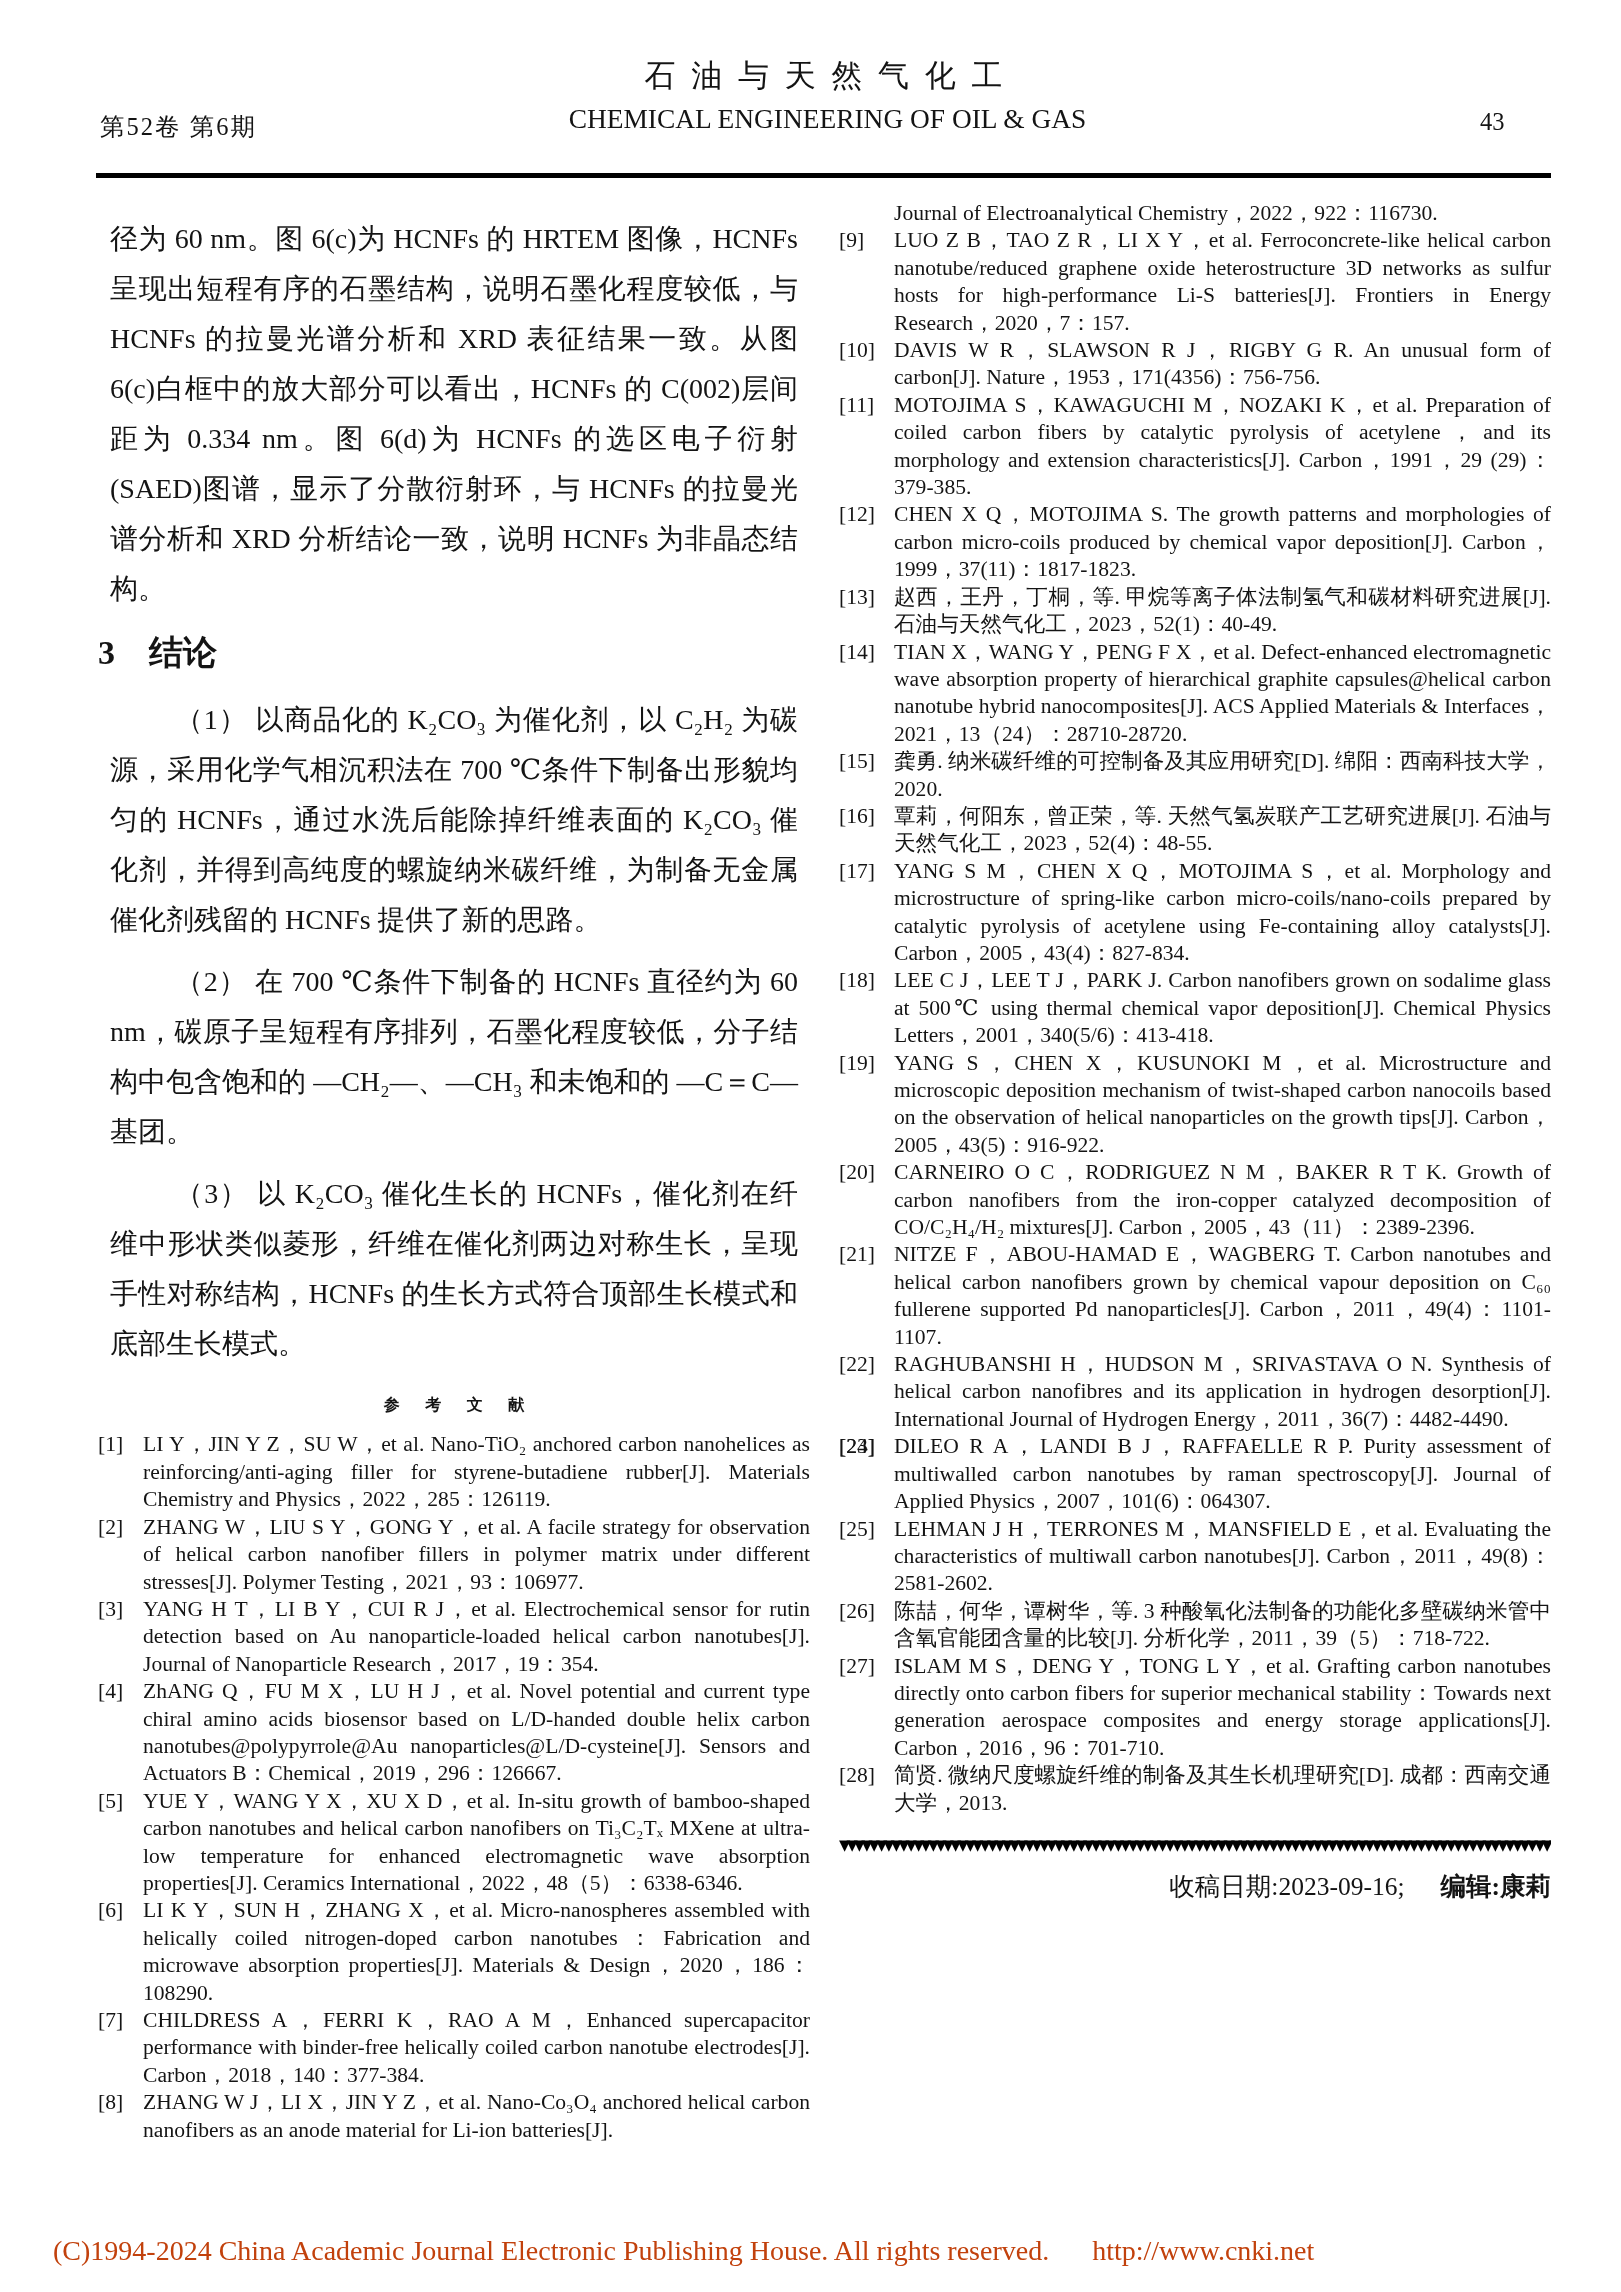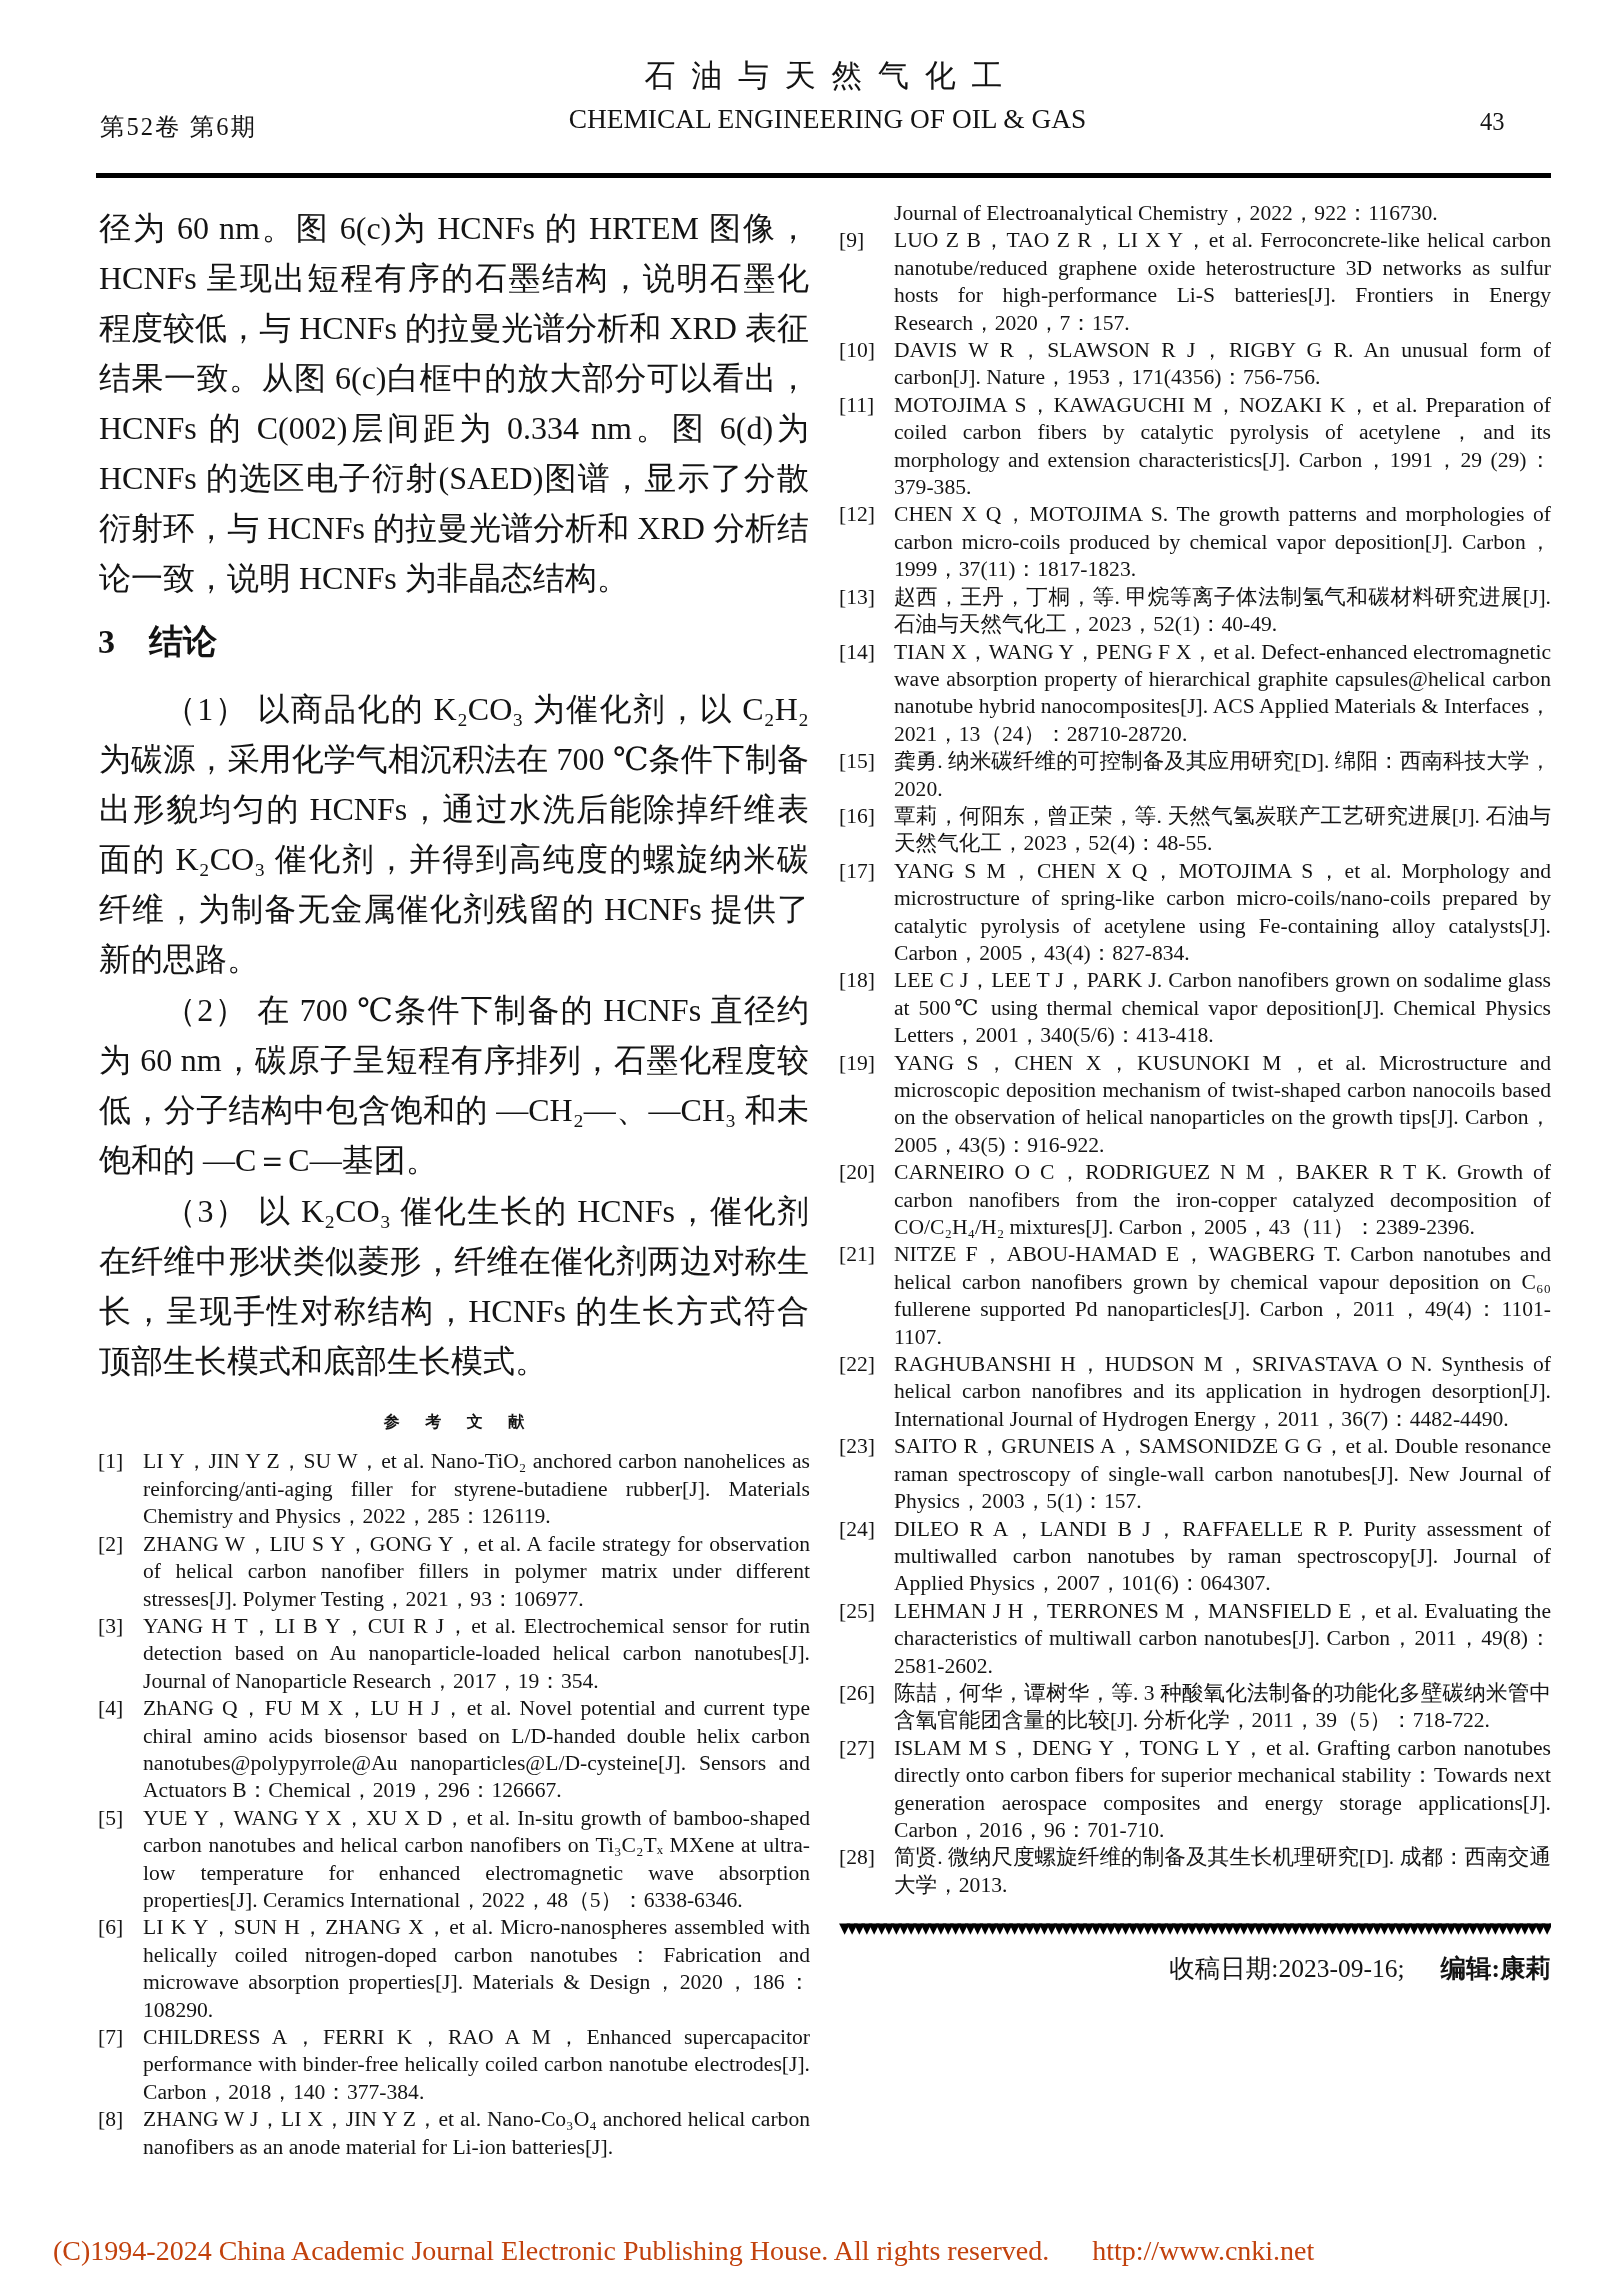--- a/index.html
+++ b/index.html
@@ -14,21 +14,21 @@
     font-size:31px;letter-spacing:15.7px;text-indent:15.7px;}
   .vol-issue{position:absolute;top:110px;left:100px;font-size:24.5px;letter-spacing:2px;}
   .journal-en{position:absolute;top:104px;left:102px;width:1451px;text-align:center;font-size:27.4px;}
   .page-number{position:absolute;top:108px;left:1480px;width:69px;font-size:24.5px;}
   .header-rule{position:absolute;top:173px;left:96px;width:1455px;height:4.9px;background:#000;}
   
   .col{position:absolute;width:712px;}
   .col-left{left:98px;top:202px;}
   .col-right{left:839px;top:200px;}
   
-  .para{font-size:32px;line-height:50px;text-align:justify;margin:1px;}
+  .para{font-size:28px;line-height:50px;text-align:justify;margin:12px;}
   .concl{text-indent:65px;}
   .sec-heading{font-size:34px;font-weight:bold;margin:15.7px 0 19.6px 0;}
   .refs-heading{text-align:center;font-size:16px;font-weight:bold;
     letter-spacing:25.5px;text-indent:25.5px;margin:25.5px 0 15.7px 0;}
   
   .ref-list{font-size:21.6px;line-height:27.4px;}
   .ref{position:relative;text-align:justify;}
   .col-left .ref{padding-left:45px;}
   .col-right .ref{padding-left:55px;}
   .ref-label{position:absolute;left:0;top:0;}
@@ -83,21 +83,21 @@
         <div class="ref"><span class="ref-label">[13]</span><span>赵西，王丹，丁桐，等. 甲烷等离子体法制氢气和碳材料研究进展[J]. 石油与天然气化工，2023，52(1)：40-49.</span></div>
         <div class="ref"><span class="ref-label">[14]</span><span>TIAN X，WANG Y，PENG F X，et al. Defect-enhanced electromagnetic wave absorption property of hierarchical graphite capsules@helical carbon nanotube hybrid nanocomposites[J]. ACS Applied Materials &amp; Interfaces，2021，13（24）：28710-28720.</span></div>
         <div class="ref"><span class="ref-label">[15]</span><span>龚勇. 纳米碳纤维的可控制备及其应用研究[D]. 绵阳：西南科技大学，2020.</span></div>
         <div class="ref"><span class="ref-label">[16]</span><span>覃莉，何阳东，曾正荣，等. 天然气氢炭联产工艺研究进展[J]. 石油与天然气化工，2023，52(4)：48-55.</span></div>
         <div class="ref"><span class="ref-label">[17]</span><span>YANG S M，CHEN X Q，MOTOJIMA S，et al. Morphology and microstructure of spring-like carbon micro-coils/nano-coils prepared by catalytic pyrolysis of acetylene using Fe-containing alloy catalysts[J]. Carbon，2005，43(4)：827-834.</span></div>
         <div class="ref"><span class="ref-label">[18]</span><span>LEE C J，LEE T J，PARK J. Carbon nanofibers grown on sodalime glass at 500℃ using thermal chemical vapor deposition[J]. Chemical Physics Letters，2001，340(5/6)：413-418.</span></div>
         <div class="ref"><span class="ref-label">[19]</span><span>YANG S，CHEN X，KUSUNOKI M，et al. Microstructure and microscopic deposition mechanism of twist-shaped carbon nanocoils based on the observation of helical nanoparticles on the growth tips[J]. Carbon，2005，43(5)：916-922.</span></div>
         <div class="ref"><span class="ref-label">[20]</span><span>CARNEIRO O C，RODRIGUEZ N M，BAKER R T K. Growth of carbon nanofibers from the iron-copper catalyzed decomposition of CO/C₂H₄/H₂ mixtures[J]. Carbon，2005，43（11）：2389-2396.</span></div>
         <div class="ref"><span class="ref-label">[21]</span><span>NITZE F，ABOU-HAMAD E，WAGBERG T. Carbon nanotubes and helical carbon nanofibers grown by chemical vapour deposition on C₆₀ fullerene supported Pd nanoparticles[J]. Carbon，2011，49(4)：1101-1107.</span></div>
         <div class="ref"><span class="ref-label">[22]</span><span>RAGHUBANSHI H，HUDSON M，SRIVASTAVA O N. Synthesis of helical carbon nanofibres and its application in hydrogen desorption[J]. International Journal of Hydrogen Energy，2011，36(7)：4482-4490.</span></div>
-        <div class="ref"><span class="ref-label">[23]</span><span>SAITO R，GRUNEIS A，SAMSONIDZE G G，et al. Double resonance raman spectroscopy of single-wall carbon nanotubes[J]. New Journal of Physics，2003，5(1)：157.</span></div>
+        <div class="ref"><span class="ref-label">[23]</span></div>
         <div class="ref"><span class="ref-label">[24]</span><span>DILEO R A，LANDI B J，RAFFAELLE R P. Purity assessment of multiwalled carbon nanotubes by raman spectroscopy[J]. Journal of Applied Physics，2007，101(6)：064307.</span></div>
         <div class="ref"><span class="ref-label">[25]</span><span>LEHMAN J H，TERRONES M，MANSFIELD E，et al. Evaluating the characteristics of multiwall carbon nanotubes[J]. Carbon，2011，49(8)：2581-2602.</span></div>
         <div class="ref"><span class="ref-label">[26]</span><span>陈喆，何华，谭树华，等. 3 种酸氧化法制备的功能化多壁碳纳米管中含氧官能团含量的比较[J]. 分析化学，2011，39（5）：718-722.</span></div>
         <div class="ref"><span class="ref-label">[27]</span><span>ISLAM M S，DENG Y，TONG L Y，et al. Grafting carbon nanotubes directly onto carbon fibers for superior mechanical stability：Towards next generation aerospace composites and energy storage applications[J]. Carbon，2016，96：701-710.</span></div>
         <div class="ref"><span class="ref-label">[28]</span><span>简贤. 微纳尺度螺旋纤维的制备及其生长机理研究[D]. 成都：西南交通大学，2013.</span></div>
       </div>
     <div class="zigzag">▼▼▼▼▼▼▼▼▼▼▼▼▼▼▼▼▼▼▼▼▼▼▼▼▼▼▼▼▼▼▼▼▼▼▼▼▼▼▼▼▼▼▼▼▼▼▼▼▼▼▼▼▼▼▼▼▼▼▼▼▼▼▼▼▼▼▼▼▼▼▼▼▼▼▼▼▼▼▼▼▼▼▼▼▼▼▼▼▼▼▼▼▼▼▼▼▼▼▼▼▼▼▼▼▼▼▼▼▼▼▼▼▼▼▼▼▼▼▼▼▼▼▼▼▼▼▼▼▼▼</div>
     <div class="received">
       <span>收稿日期:2023-09-16;</span><span class="bold">编辑:康莉</span>
     </div>

